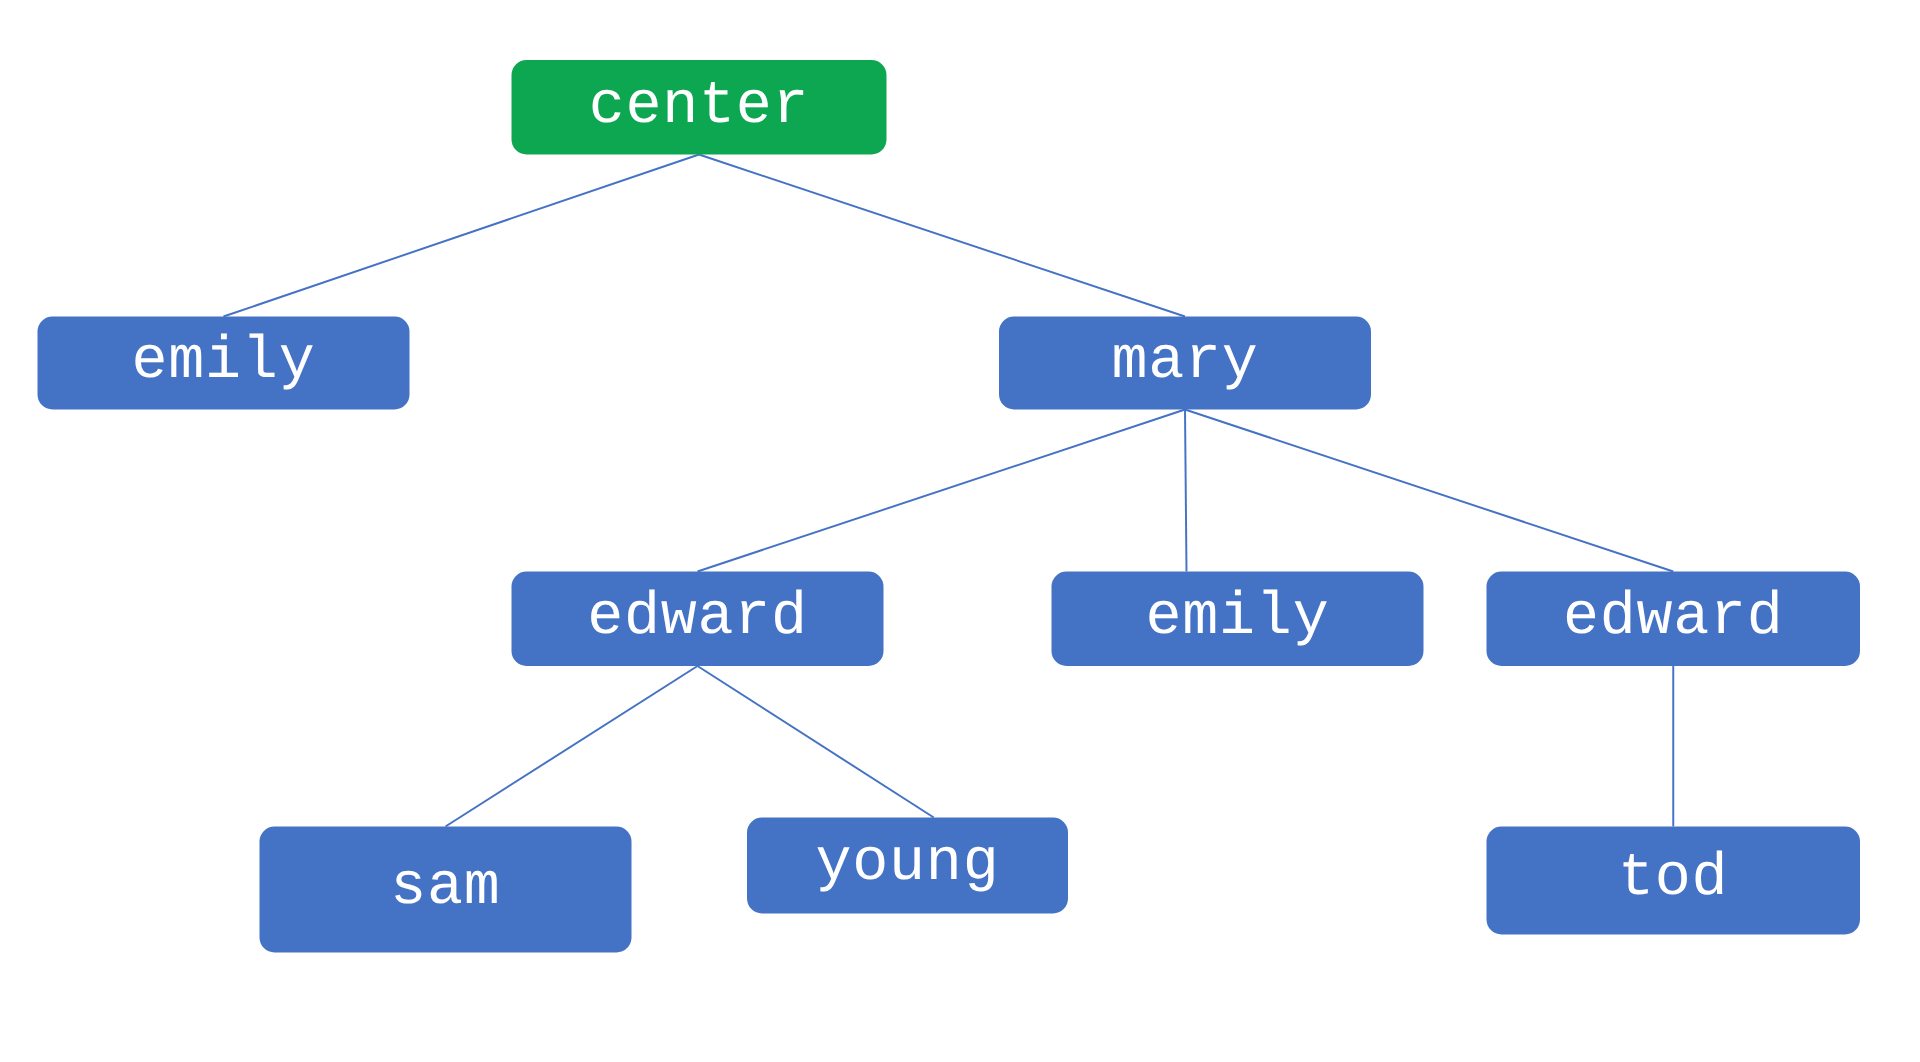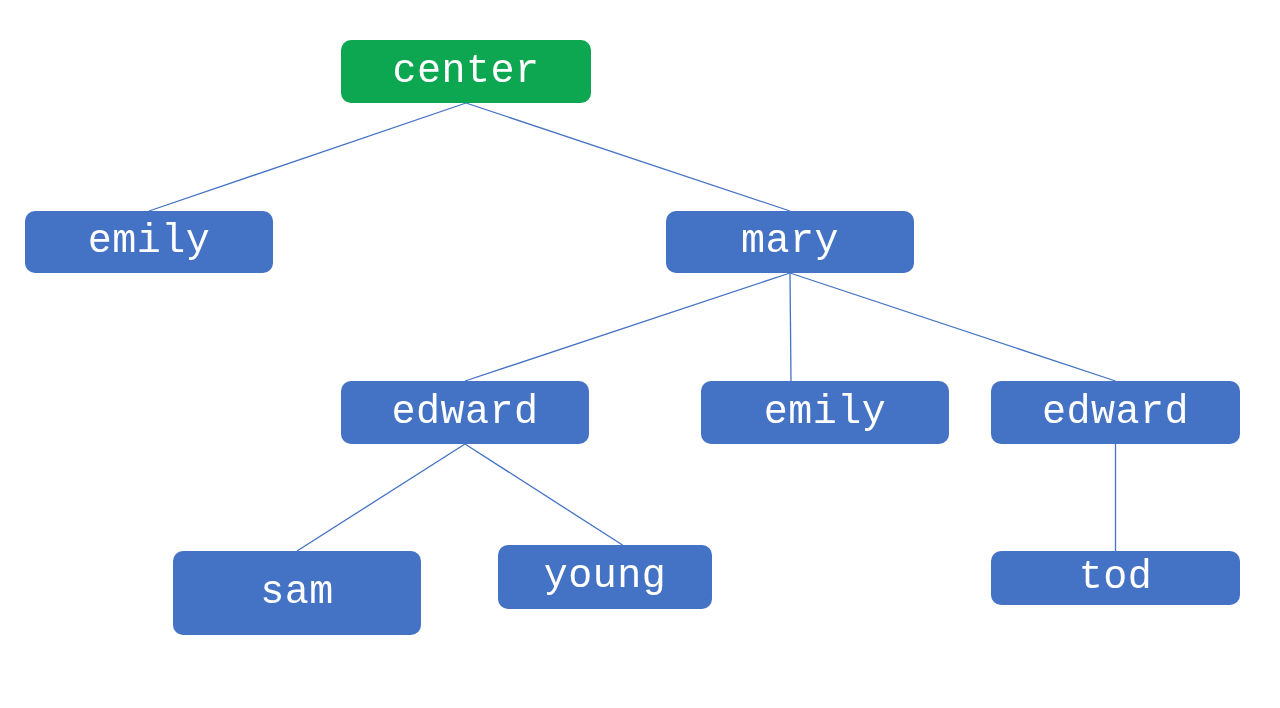--- a/index.html
+++ b/index.html
@@ -47,21 +47,21 @@
   }
   
   #n-center { left: 341px; top: 40px;  width: 250px; height: 63px; }
   #n-john   { left: 25px;  top: 211px; width: 248px; height: 62px; }
   #n-mary   { left: 666px; top: 211px; width: 248px; height: 62px; }
   #n-edward { left: 341px; top: 381px; width: 248px; height: 63px; }
   #n-emily  { left: 701px; top: 381px; width: 248px; height: 63px; }
   #n-jaimie { left: 991px; top: 381px; width: 249px; height: 63px; }
   #n-sam    { left: 173px; top: 551px; width: 248px; height: 84px; }
   #n-young  { left: 498px; top: 545px; width: 214px; height: 64px; }
-  #n-tod    { left: 991px; top: 551px; width: 249px; height: 54px; }
+  #n-tod    { left: 991px; top: 551px; width: 249px; height: 72px; }
 </style>
 </head>
 <body>
 
 <div class="canvas">
   <svg id="edges">
       <line x1="466" y1="103" x2="149" y2="211" stroke="#4472C4" stroke-width="1.3"></line>
       <line x1="466" y1="103" x2="790" y2="211" stroke="#4472C4" stroke-width="1.3"></line>
       <line x1="790" y1="273" x2="465" y2="381" stroke="#4472C4" stroke-width="1.3"></line>
       <line x1="790" y1="273" x2="791" y2="381" stroke="#4472C4" stroke-width="1.3"></line>

